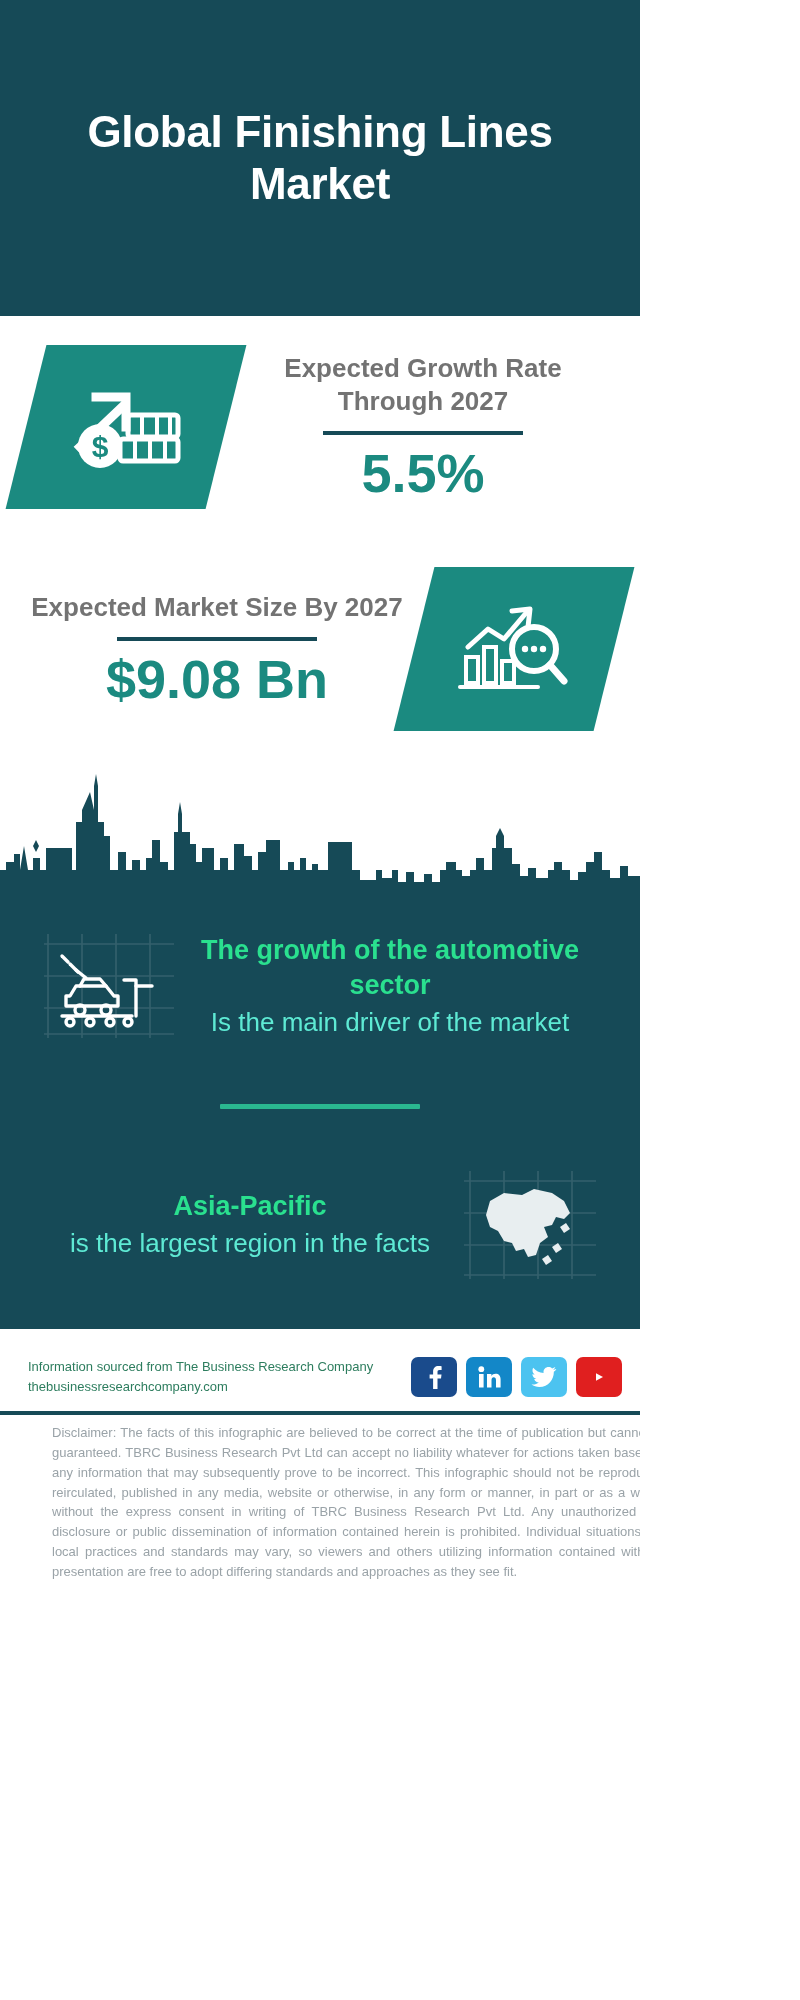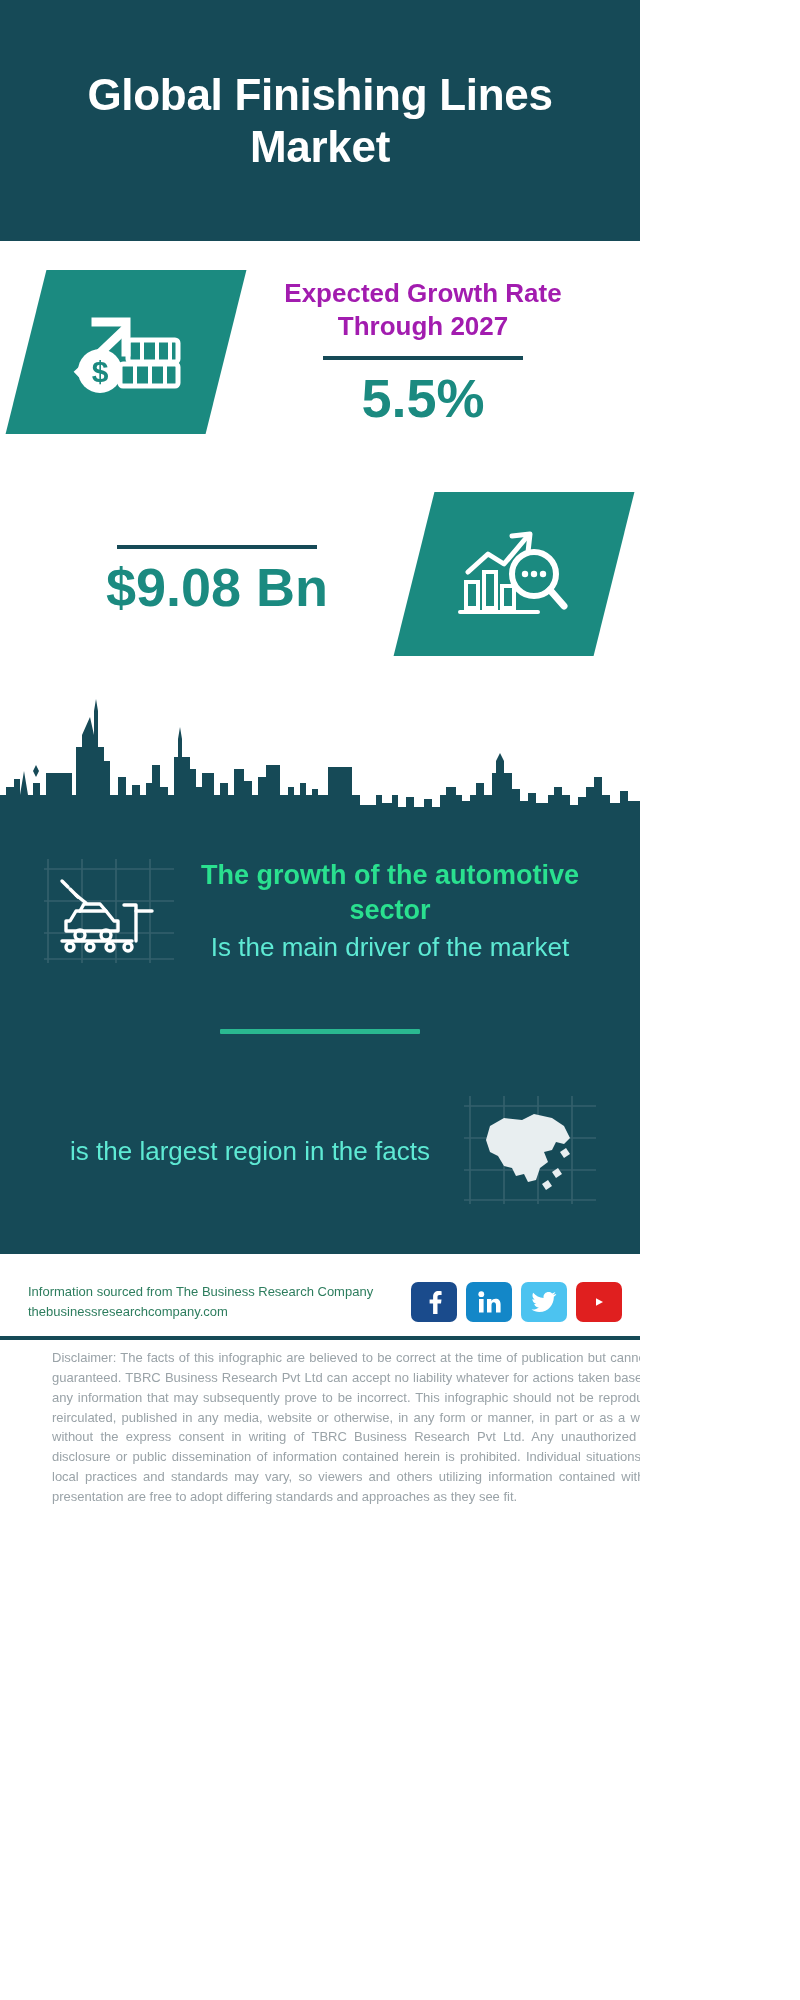--- a/index.html
+++ b/index.html
@@ -16,21 +16,21 @@
   }
   .canvas{
     position:absolute;left:0;top:0;
     width:640px;height:2000px;
     background:#ffffff;
     overflow:hidden;
   }
 
   
   .header{
-    width:640px;height:241px;
+    width:640px;height:316px;
     background:#164a57;
     display:flex;align-items:center;justify-content:center;
     box-sizing:border-box;
     padding:0 42px;
   }
   .header-title{
     color:#ffffff;
     font-size:44px;
     font-weight:bold;
     line-height:1.18;
@@ -57,21 +57,21 @@
     position:relative;
   }
   .para .glyph{transform:skewX(14deg);display:block;}
 
   .stat-text{
     flex:1 1 auto;
     text-align:center;
     padding:0 8px;
   }
   .stat-label{
-    color:#a21caf;
+    color:#737373;
     font-size:26px;
     font-weight:bold;
     line-height:1.28;
   }
   .divider{
     width:200px;height:4px;
     background:#164a57;
     margin:13px auto 10px auto;
   }
   .stat-value{
@@ -213,20 +213,21 @@
     </div>
     <div class="stat-text">
       <div class="stat-label">Expected Growth Rate Through 2027</div>
       <div class="divider"></div>
       <div class="stat-value">5.5%</div>
     </div>
   </div>
 
   <div class="stat-row row2">
     <div class="stat-text">
+      <div class="stat-label">Expected Market Size By 2027</div>
       <div class="divider"></div>
       <div class="stat-value">$9.08 Bn</div>
     </div>
     <div class="para">
       <span class="glyph">
         <svg width="120" height="104" viewBox="0 0 120 104" fill="none">
           <path d="M14 52 L34 34 L50 44 L72 18" stroke="#ffffff" stroke-width="5" fill="none" stroke-linecap="round" stroke-linejoin="round"></path>
           <path d="M58 16 L76 14 L74 32" stroke="#ffffff" stroke-width="5" fill="none" stroke-linecap="round" stroke-linejoin="round"></path>
           <rect x="12" y="62" width="12" height="26" stroke="#ffffff" stroke-width="4" fill="none"></rect>
           <rect x="30" y="52" width="12" height="36" stroke="#ffffff" stroke-width="4" fill="none"></rect>
@@ -286,20 +287,21 @@
       <div class="fact-text">
         <span class="fact-highlight">The growth of the automotive sector</span>
         <span class="fact-sub">Is the main driver of the market</span>
       </div>
     </div>
 
     <div class="mid-divider"></div>
 
     <div class="fact-row">
       <div class="fact-text">
+        <span class="fact-highlight">Asia-Pacific</span>
         <span class="fact-sub">is the largest region in the facts</span>
       </div>
       <div class="fact-icon">
         <span>
           <svg viewBox="0 0 140 124" fill="none">
             <g stroke="#35616d" stroke-width="1.6">
               <line x1="10" y1="8" x2="10" y2="116"></line>
               <line x1="44" y1="8" x2="44" y2="116"></line>
               <line x1="78" y1="8" x2="78" y2="116"></line>
               <line x1="112" y1="8" x2="112" y2="116"></line>

